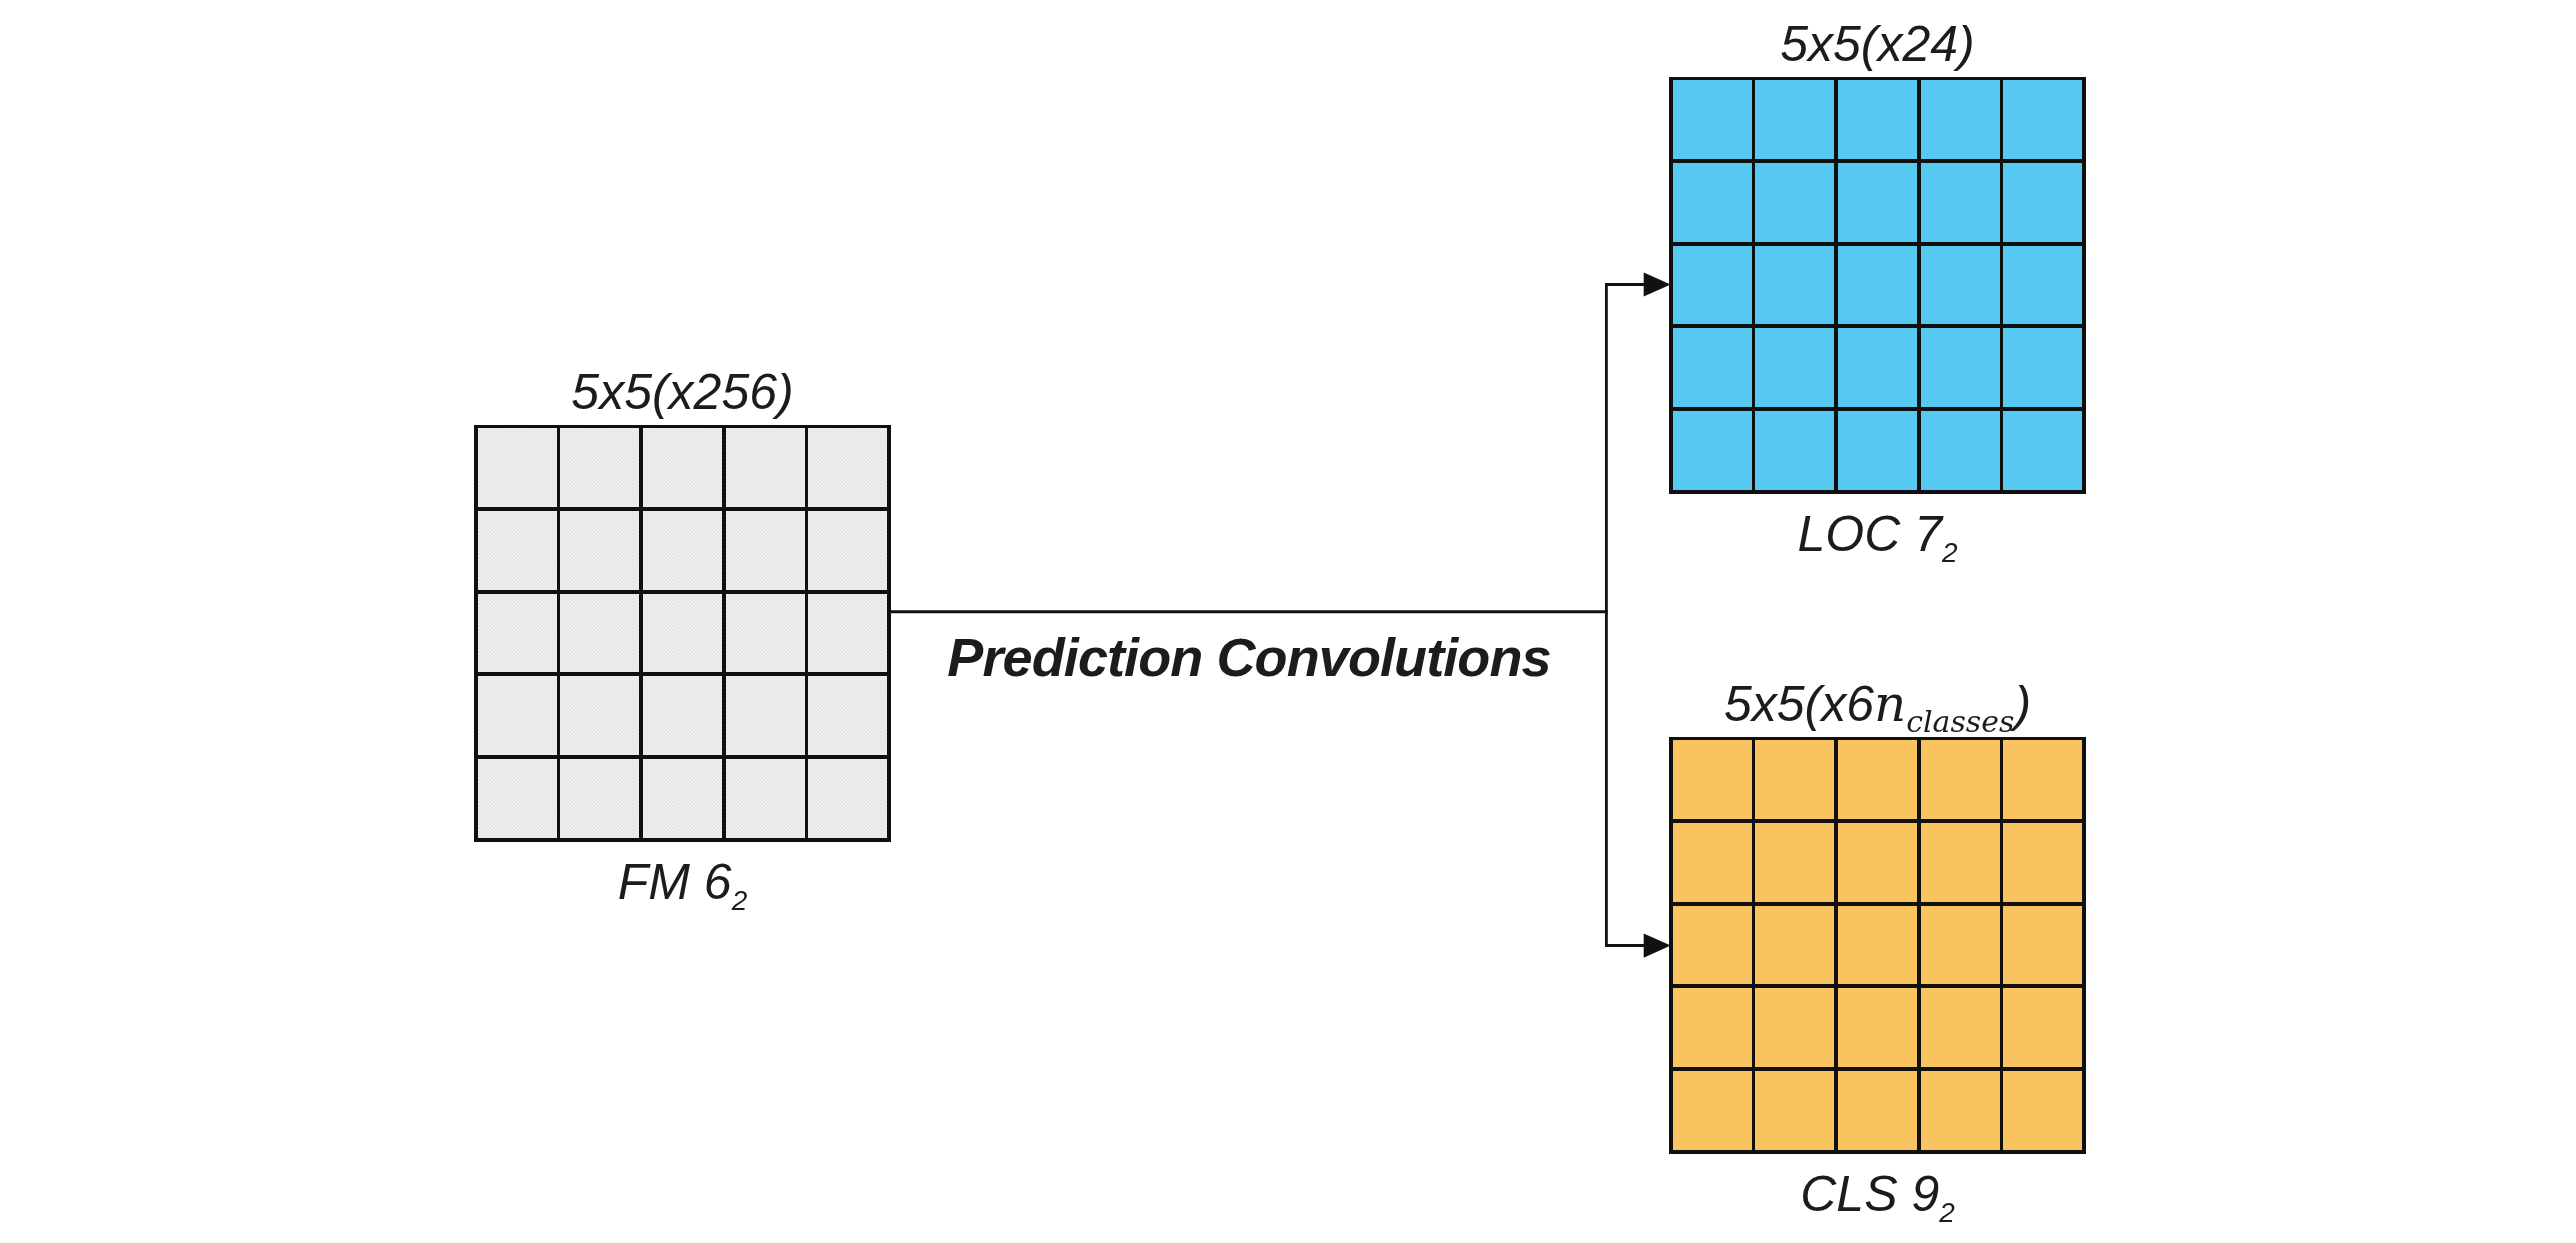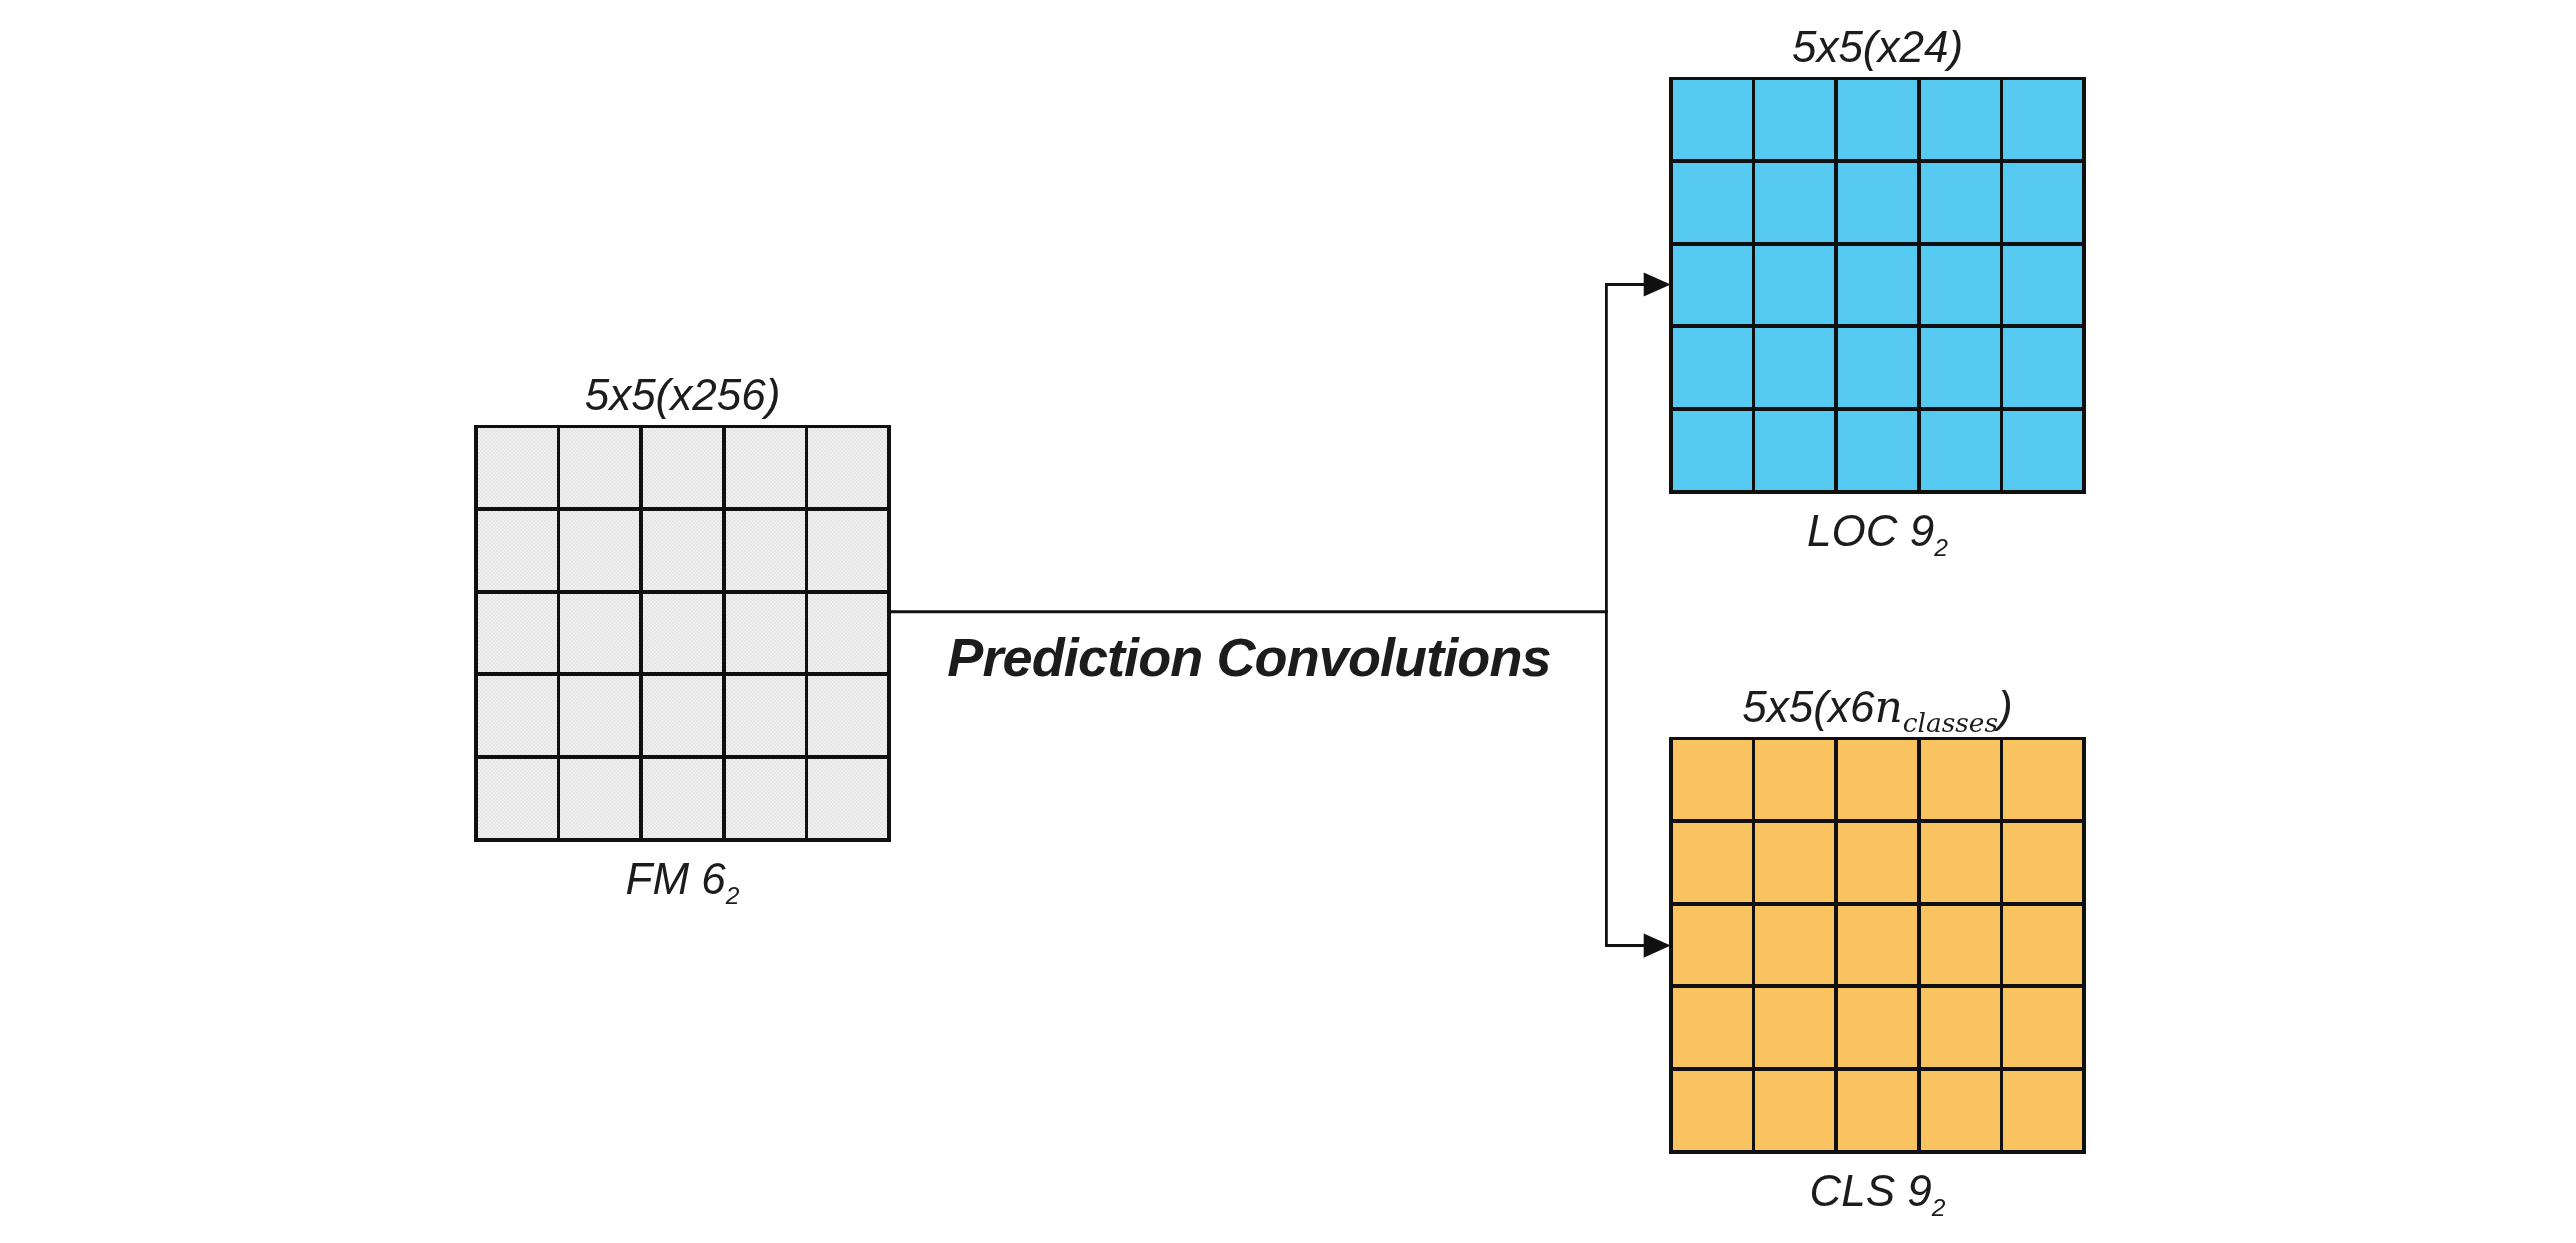--- a/index.html
+++ b/index.html
@@ -39,21 +39,21 @@
     display: flex;
     flex-direction: column;
     align-items: center;
   }
   .block-fm  { left: 474px;  top: 365px; }
   .block-loc { left: 1669px; top: 17px;  }
   .block-cls { left: 1669px; top: 677px; }
 
   .grid-label {
     font-style: italic;
-    font-size: 44px;
+    font-size: 50px;
     color: #1c1c1c;
     white-space: nowrap;
     line-height: 1;
   }
   .grid-label.top {
     height: 52px;
     display: flex;
     align-items: flex-end;
     justify-content: center;
     margin-bottom: 7.5px;
@@ -182,21 +182,21 @@
         <div class="cell" style="background-color: rgb(86, 201, 241);"></div>
         <div class="cell" style="background-color: rgb(86, 201, 241);"></div>
         <div class="cell" style="background-color: rgb(86, 201, 241);"></div>
         <div class="cell" style="background-color: rgb(86, 201, 241);"></div>
         <div class="cell" style="background-color: rgb(86, 201, 241);"></div>
         <div class="cell" style="background-color: rgb(86, 201, 241);"></div>
         <div class="cell" style="background-color: rgb(86, 201, 241);"></div>
         <div class="cell" style="background-color: rgb(86, 201, 241);"></div>
       </div>
     <div class="grid-label bottom">
-      <span>LOC 9</span><sub>2</sub>
+      <span>LOC 7</span><sub>2</sub>
     </div>
   </section>
 
   <section class="block block-cls">
     <div class="grid-label top">
       <span>5x5(x6 </span>
         <span class="math-var"><span>n</span><sub>classes</sub></span>
         <span>)</span>
     </div>
     <div class="grid cls-grid" style="grid-template-columns: repeat(5, 1fr); grid-template-rows: repeat(5, 1fr);">

